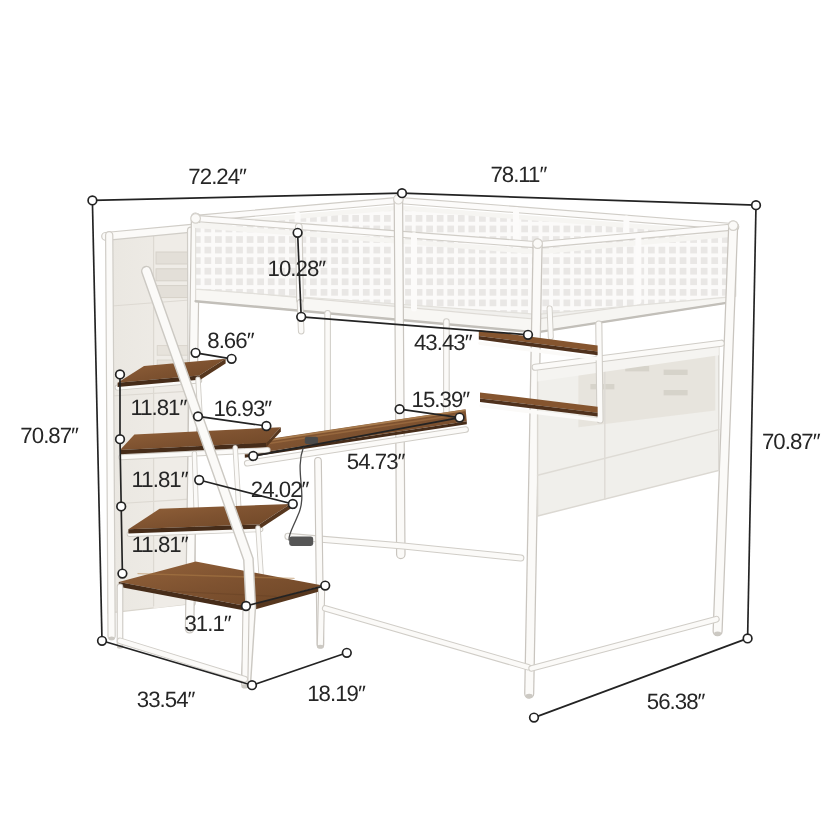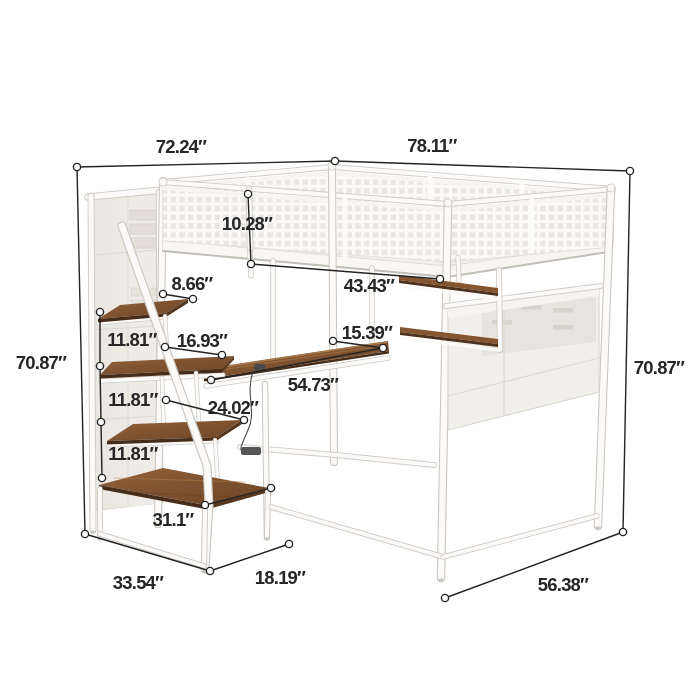--- a/index.html
+++ b/index.html
@@ -1,16 +1,16 @@
 <!DOCTYPE html>
 <html><head>
 <meta charset="utf-8">
 <style>
   html,body{margin:0;padding:0;background:#ffffff;}
-  .wrap{width:700px;height:700px;position:relative;overflow:hidden;background:#fdba74;font-weight:bold;}
+  .wrap{width:700px;height:700px;position:relative;overflow:hidden;background:#fdba74;}
   text{font-family:"Liberation Sans",sans-serif;fill:#262626;}
   .dim{font-size:18.5px;letter-spacing:-0.8px;}
 </style>
 </head>
 <body>
 <div class="wrap">
 <svg width="700" height="700" viewBox="0 0 700 700">
 <defs>
   <pattern id="mesh" patternUnits="userSpaceOnUse" width="8.8" height="8.8">
     <rect width="8.8" height="8.8" fill="#e9e7e5"></rect>

